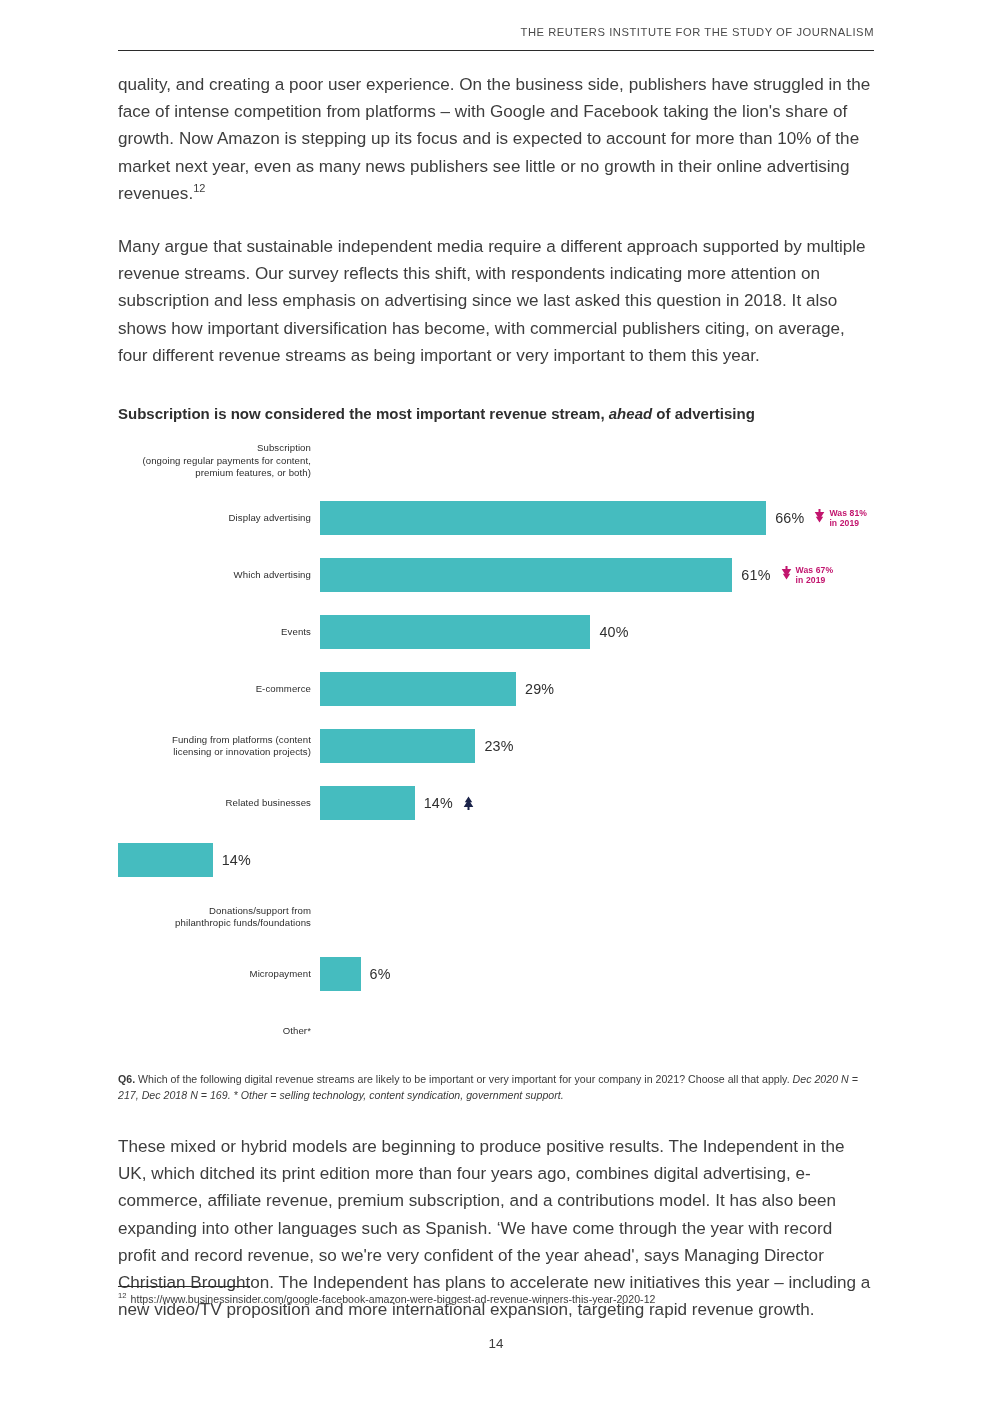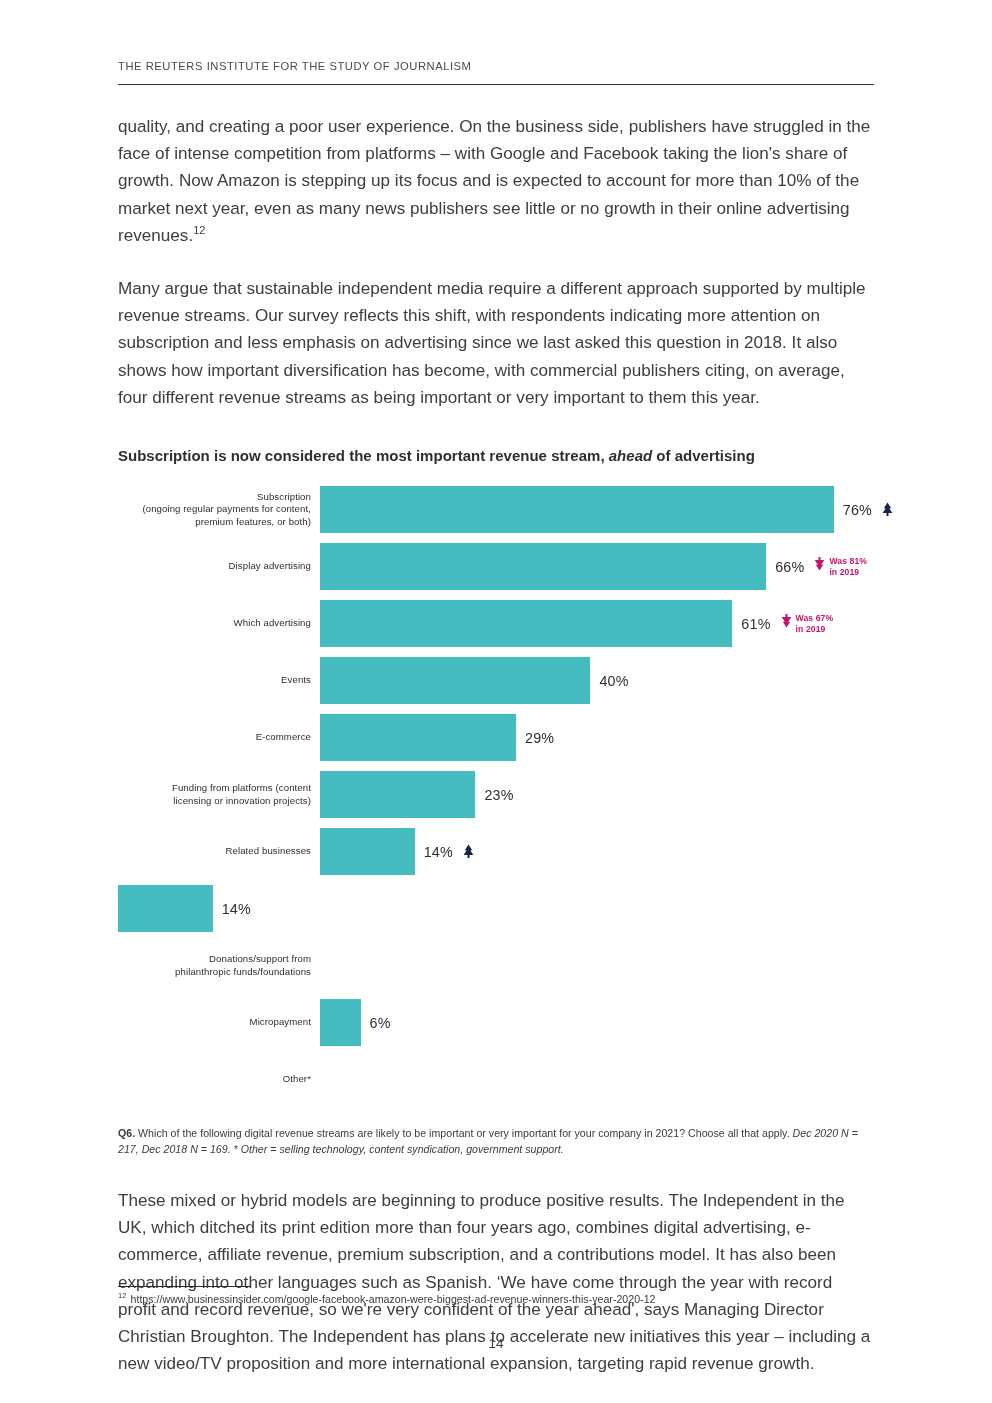--- a/index.html
+++ b/index.html
@@ -18,42 +18,42 @@
   .page {
     position: relative;
     width: 992px;
     height: 1403px;
     box-sizing: border-box;
     padding: 0 118px;
   }
 
   
   .running-header {
-    padding-top: 60px;
-    text-align: left;
+    padding-top: 26px;
+    text-align: right;
     font-size: 11.2px;
     letter-spacing: 0.55px;
     color: #4a4a4a;
     font-weight: 400;
   }
   .header-rule {
     margin-top: 12px;
     border-top: 1.6px solid #2b2b2b;
     width: 100%;
   }
 
   
   .body-para {
     font-size: 17.1px;
     line-height: 27.2px;
     color: #3d3d3d;
     margin: 0;
     letter-spacing: 0.01px;
   }
-  .para-1 { margin-top: 28px; }
+  .para-1 { margin-top: 20px; }
   .para-2 { margin-top: 26px; }
   .para-3 { margin-top: 30px; }
   sup {
     font-size: 11px;
     vertical-align: super;
     line-height: 0;
   }
 
   
   .chart-title {
@@ -65,22 +65,22 @@
   }
   .chart-title .ital { font-style: italic; }
 
   .chart {
     margin-top: 22px;
     position: relative;
   }
   .bar-row {
     display: flex;
     align-items: center;
-    height: 47px;
-    margin-bottom: 10px;
+    height: 34px;
+    margin-bottom: 23px;
   }
   .bar-label {
     width: 193px;
     flex: 0 0 193px;
     text-align: right;
     padding-right: 9px;
     font-size: 9.6px;
     line-height: 12.4px;
     color: #2e2e2e;
     letter-spacing: 0.1px;
@@ -169,29 +169,20 @@
 
   <p class="body-para para-1">quality, and creating a poor user experience. On the business side, publishers have struggled in the face of intense competition from platforms – with Google and Facebook taking the lion's share of growth. Now Amazon is stepping up its focus and is expected to account for more than 10% of the market next year, even as many news publishers see little or no growth in their online advertising revenues.<sup>12</sup></p>
 
   <p class="body-para para-2">Many argue that sustainable independent media require a different approach supported by multiple revenue streams. Our survey reflects this shift, with respondents indicating more attention on subscription and less emphasis on advertising since we last asked this question in 2018. It also shows how important diversification has become, with commercial publishers citing, on average, four different revenue streams as being important or very important to them this year.</p>
 
   <div class="chart-title">Subscription is now considered the most important revenue stream, <span class="ital">ahead</span> of advertising</div>
 
   <div class="chart" id="chart">
       <div class="bar-row">
         <div class="bar-label">Subscription<br>(ongoing regular payments for content,<br>premium features, or both)</div>
-        <div class="bar-wrap">
-          <div class="bar" style="width: 513.76px; background: rgb(69, 188, 191);"></div>
-          <span class="bar-value">76%</span>
-          <span class="trend">
-            <svg class="arrow-svg" width="13" height="15" viewBox="0 0 13 15">
-              <path d="M6.5 0.6 L10.2 6.2 L8.3 6.2 L11.3 10.9 L7.5 10.9 L7.5 14 L5.5 14 L5.5 10.9 L1.7 10.9 L4.7 6.2 L2.8 6.2 Z" fill="#1b2349"></path>
-            </svg>
-          </span>
-        </div>
       </div>
       <div class="bar-row">
         <div class="bar-label">Display advertising</div>
         <div class="bar-wrap">
           <div class="bar" style="width: 446.16px; background: rgb(69, 188, 191);"></div>
           <span class="bar-value">66%</span>
           <span class="trend">
             <svg class="arrow-svg" width="13" height="15" viewBox="0 0 13 15">
               <path d="M6.5 14.4 L2.8 8.8 L4.7 8.8 L1.7 4.1 L5.5 4.1 L5.5 1 L7.5 1 L7.5 4.1 L11.3 4.1 L8.3 8.8 L10.2 8.8 Z" fill="#c2156e"></path>
             </svg>

